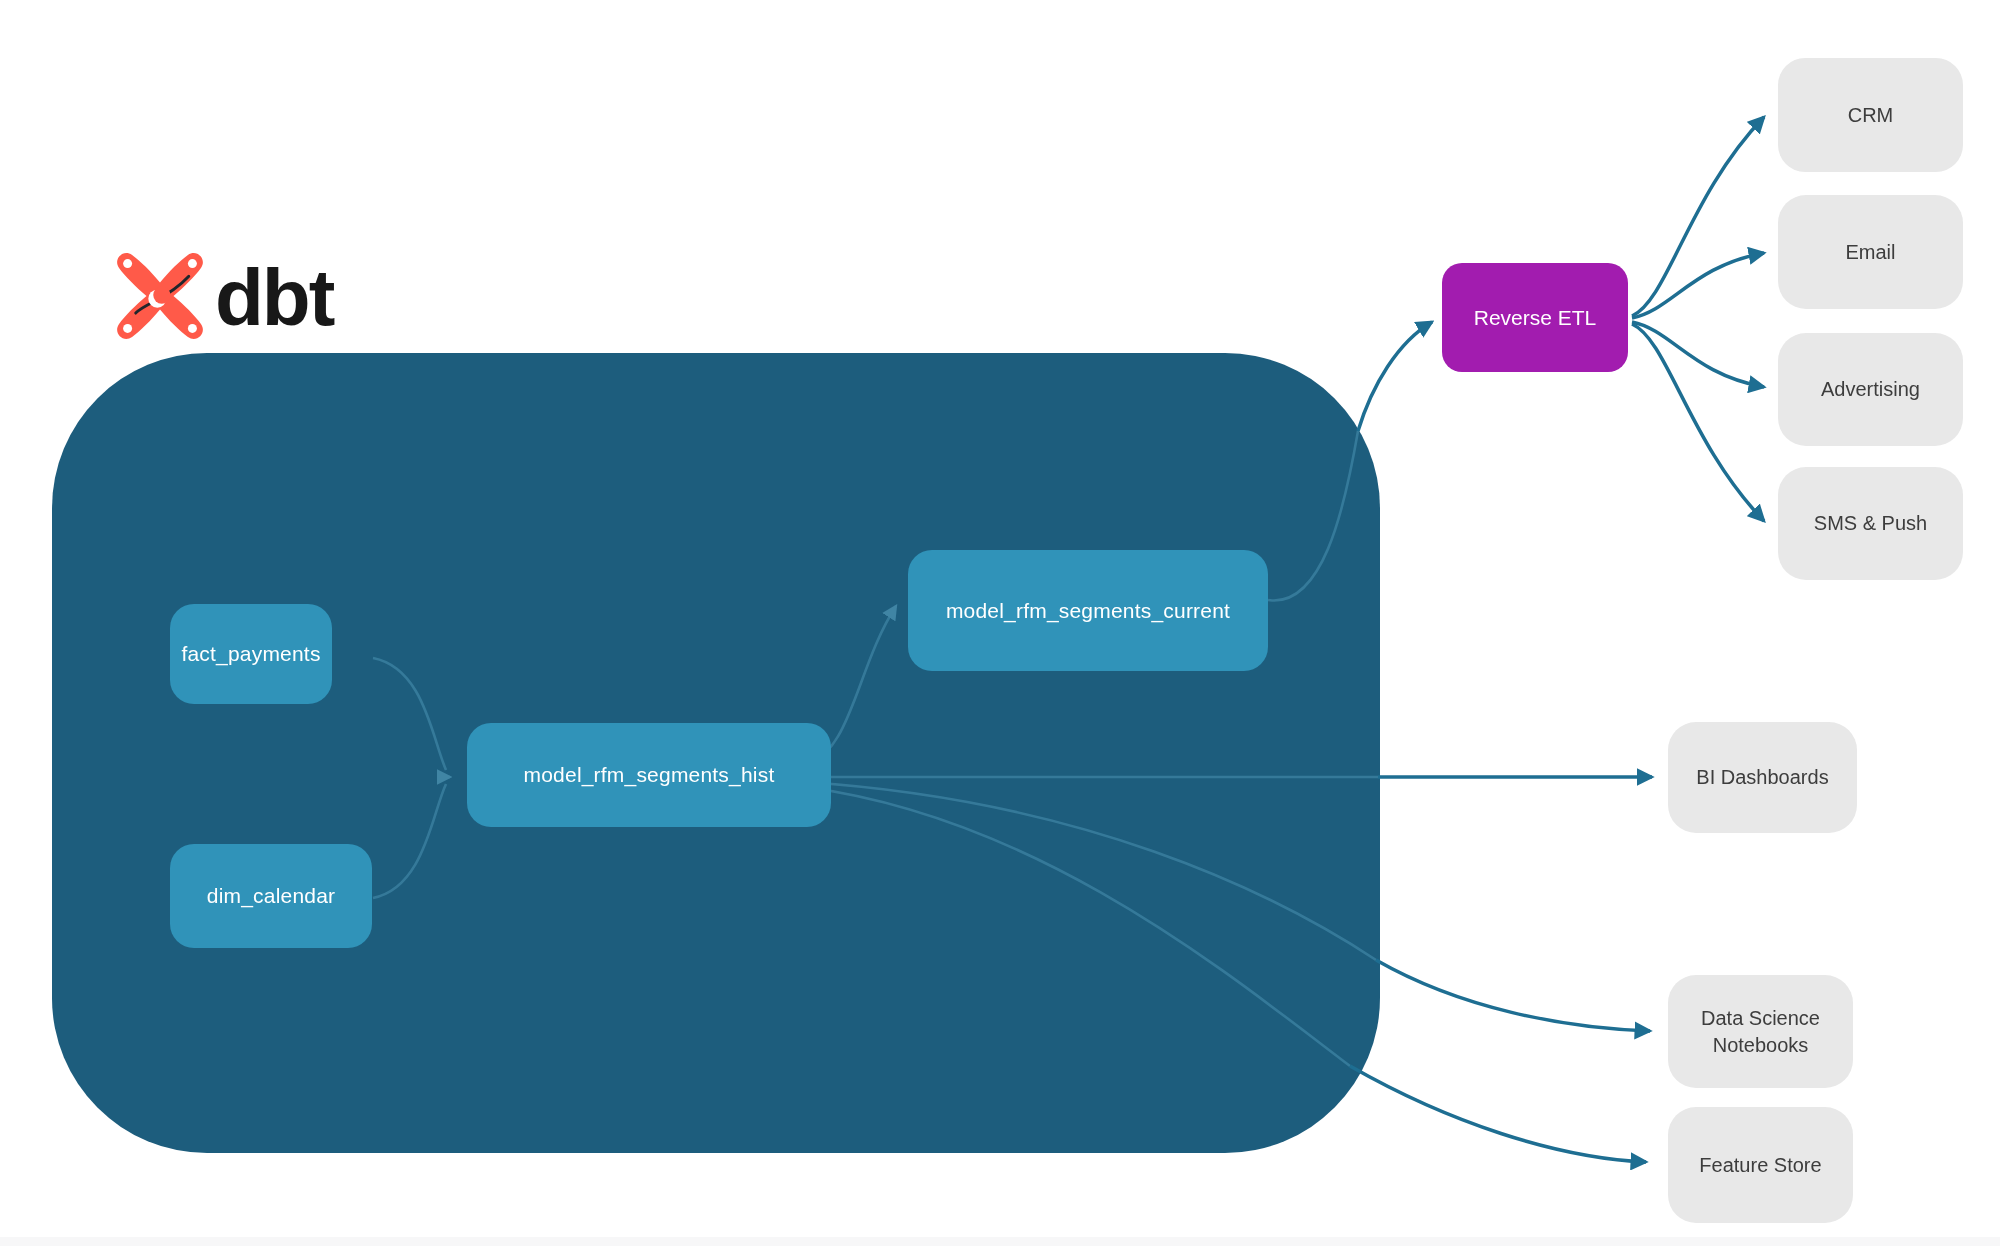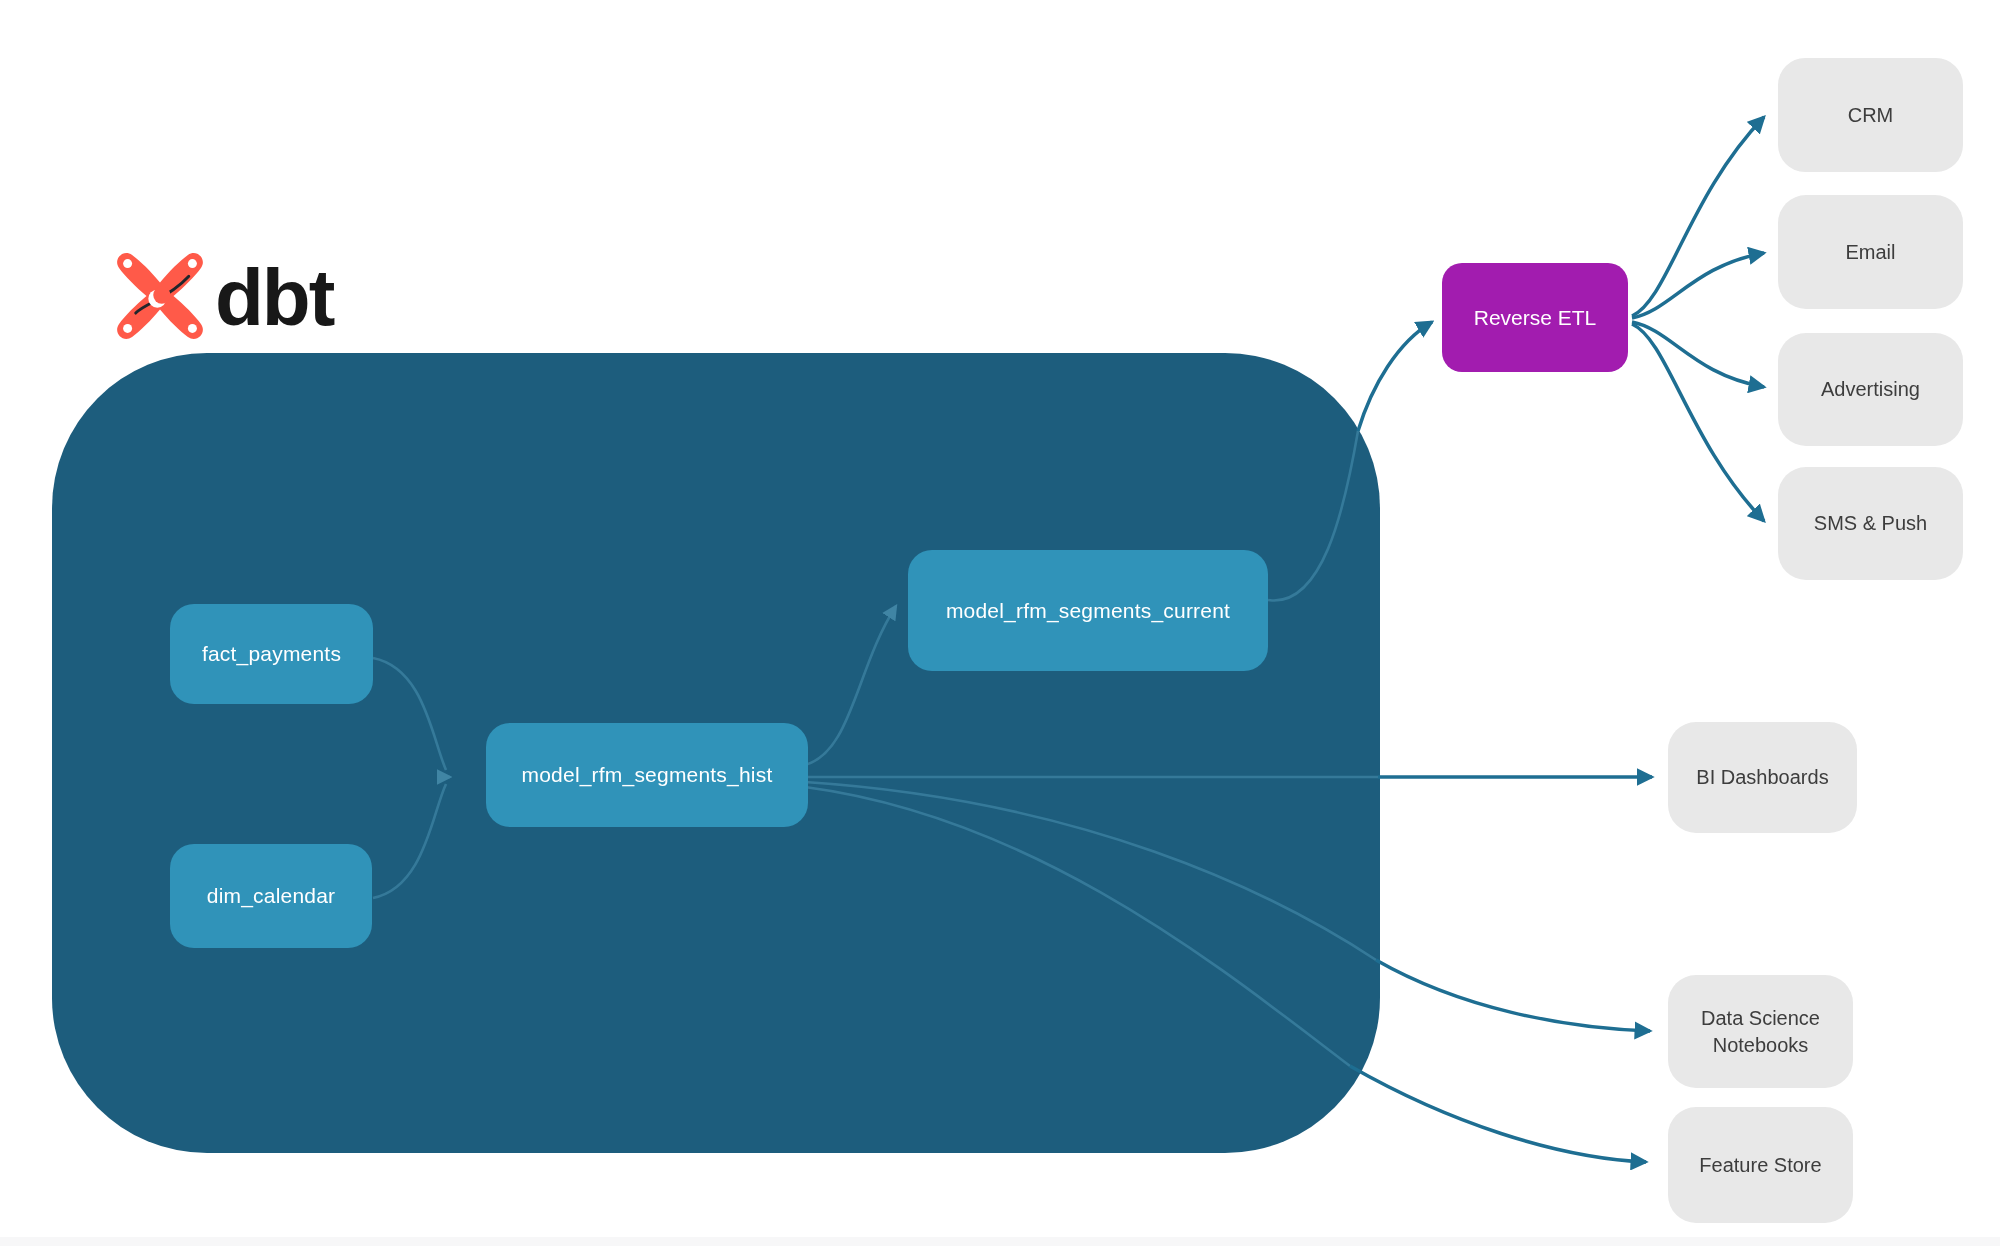--- a/index.html
+++ b/index.html
@@ -25,23 +25,23 @@
     font-size:21px;letter-spacing:.2px;
   }
   .node-green{
     background:#a21caf;color:#ffffff;border-radius:20px;font-size:21px;
   }
   .node-dest{
     background:#e8e8e8;color:#3d3d3d;border-radius:28px;font-size:20px;
     line-height:1.35;padding:0 18px;
   }
   
-  .n-fact{left:170px;top:604px;width:203px;height:100px;}
+  .n-fact{left:170px;top:604px;width:162px;height:100px;}
   .n-dim{left:170px;top:844px;width:202px;height:104px;}
-  .n-hist{left:486px;top:723px;width:322px;height:104px;}
+  .n-hist{left:467px;top:723px;width:364px;height:104px;}
   .n-current{left:908px;top:550px;width:360px;height:121px;}
   .n-retl{left:1442px;top:263px;width:186px;height:109px;}
   .n-crm{left:1778px;top:58px;width:185px;height:114px;border-radius:27px;}
   .n-email{left:1778px;top:195px;width:185px;height:114px;}
   .n-adv{left:1778px;top:333px;width:185px;height:113px;}
   .n-sms{left:1778px;top:467px;width:185px;height:113px;}
   .n-bi{left:1668px;top:722px;width:189px;height:111px;}
   .n-dsn{left:1668px;top:975px;width:185px;height:113px;}
   .n-fs{left:1668px;top:1107px;width:185px;height:116px;}
   

